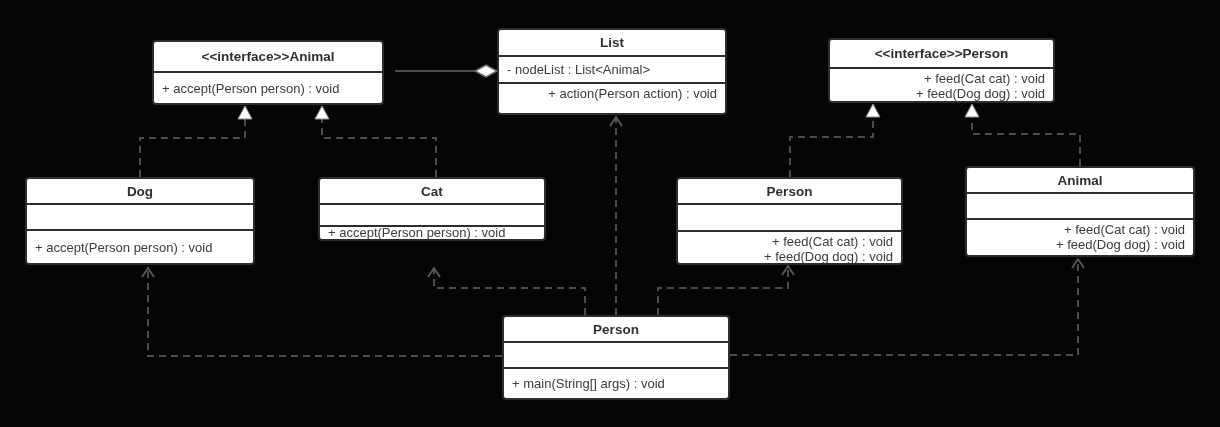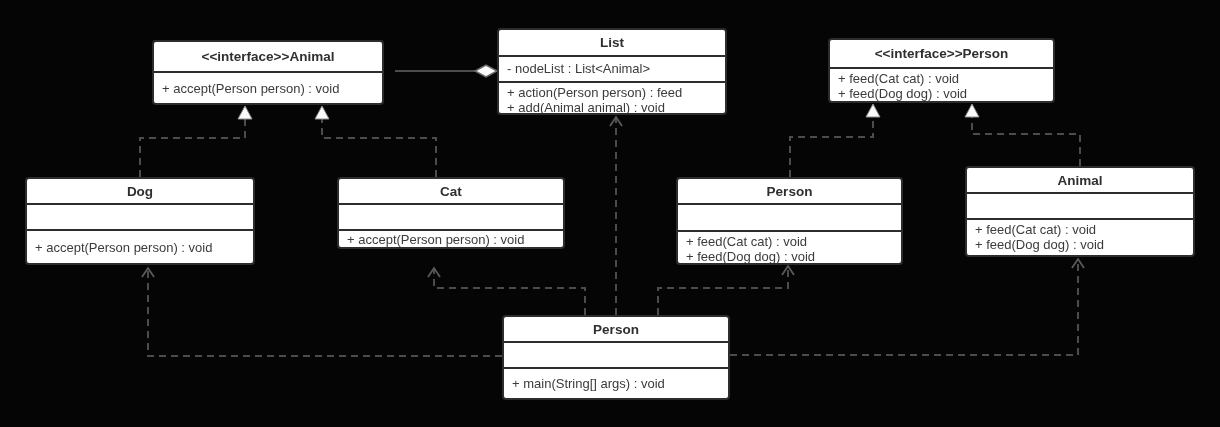--- a/index.html
+++ b/index.html
@@ -32,21 +32,21 @@
     white-space:nowrap;
   }
   .comp{
     box-sizing:border-box;
     border-top:2px solid #2d2d2d;
     padding:0 8px;
     overflow:hidden;
   }
   .comp.fill{flex:1 1 auto;}
   .comp.vcenter{display:flex;align-items:center;}
-  .comp.lines{padding-top:2px;}
+  .comp.lines{padding-top:2px;text-align:right;}
   .line{line-height:15px;white-space:nowrap;}
 </style>
 </head>
 <body>
 
 <div id="canvas">
 
   <svg id="connector-layer" viewBox="0 0 1220 427" xmlns="http://www.w3.org/2000/svg">
       <polyline points="140,177 140,138 245,138 245,119" fill="none" stroke="#4c4c4c" stroke-width="2" stroke-dasharray="7 5"></polyline>
       <polygon points="245,106 238,119 252,119" fill="#fafafa" stroke="#8f8f8f" stroke-width="1"></polygon>
@@ -76,42 +76,41 @@
       <div class="line">+ accept(Person person) : void</div>
     </div>
   </div>
 
   <div class="box" style="left:497px;top:28px;width:230px;height:87px">
     <div class="hdr" style="height:25px">List</div>
     <div class="comp vcenter" style="height:27px">
       <div class="line">- nodeList : List&lt;Animal&gt;</div>
     </div>
     <div class="comp fill lines">
-      <div class="line">+ action(Person person) : feed</div>
-      <div class="line">+ add(Animal animal) : void</div>
+      <div class="line">+ action(Person action) : void</div>
     </div>
   </div>
 
   <div class="box" style="left:828px;top:38px;width:227px;height:65px">
     <div class="hdr" style="height:27px">&lt;&lt;interface&gt;&gt;Person</div>
     <div class="comp fill lines">
       <div class="line">+ feed(Cat cat) : void</div>
       <div class="line">+ feed(Dog dog) : void</div>
     </div>
   </div>
 
   <div class="box" style="left:25px;top:177px;width:230px;height:88px">
     <div class="hdr" style="height:24px">Dog</div>
     <div class="comp" style="height:26px"></div>
     <div class="comp fill vcenter">
       <div class="line">+ accept(Person person) : void</div>
     </div>
   </div>
 
-  <div class="box" style="left:337px;top:177px;width:228px;height:72px">
+  <div class="box" style="left:318px;top:177px;width:228px;height:64px">
     <div class="hdr" style="height:24px">Cat</div>
     <div class="comp" style="height:26px"></div>
     <div class="comp fill vcenter">
       <div class="line">+ accept(Person person) : void</div>
     </div>
   </div>
 
   <div class="box" style="left:676px;top:177px;width:227px;height:88px">
     <div class="hdr" style="height:24px">Person</div>
     <div class="comp" style="height:27px"></div>

